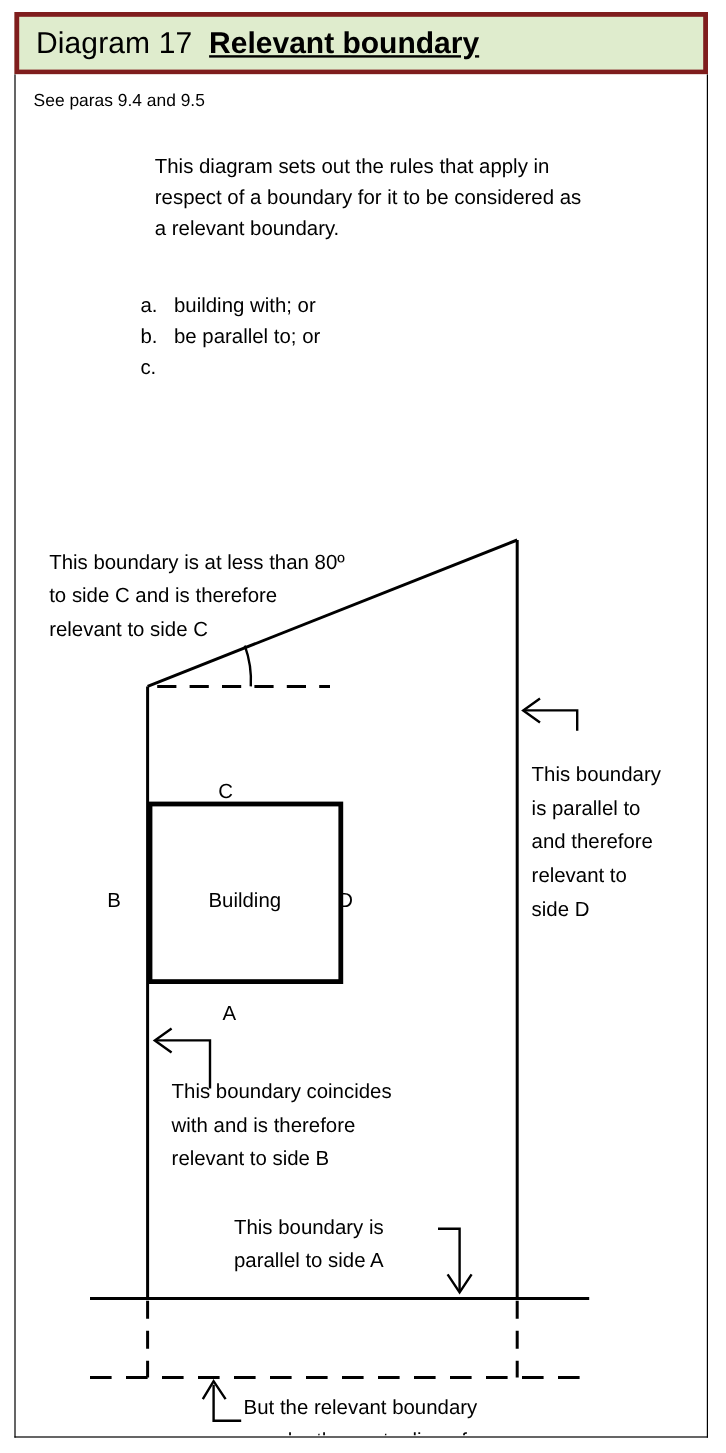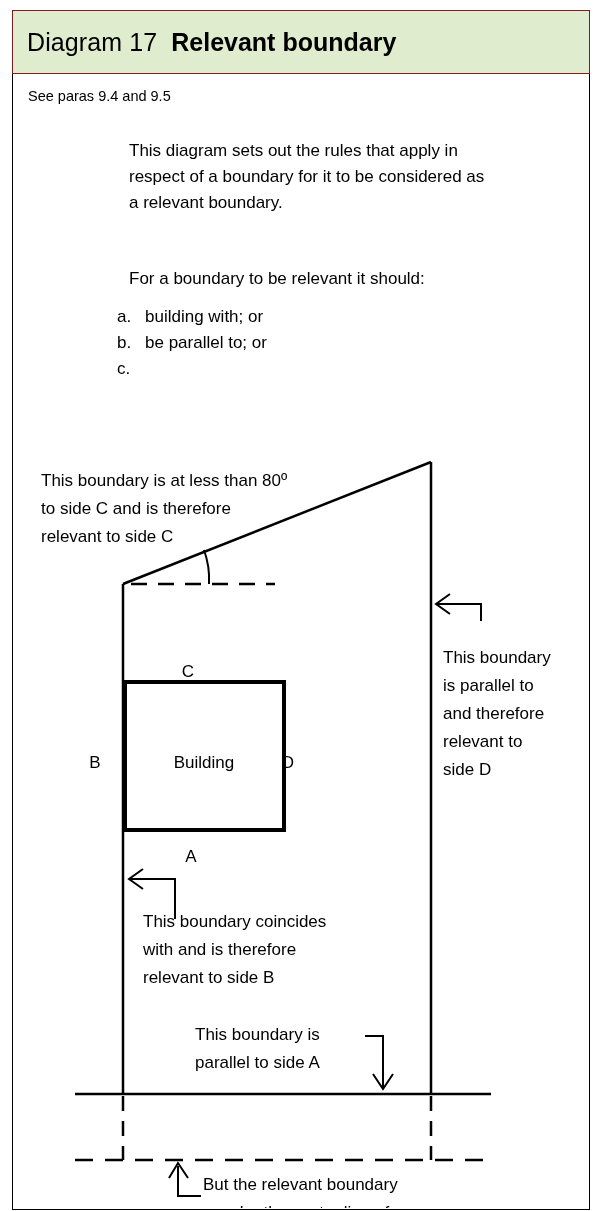--- a/index.html
+++ b/index.html
@@ -23,36 +23,37 @@
     left: 12px;
     top: 10px;
     width: 578px;
     height: 1188px;
     box-sizing: border-box;
   }
   .title-bar {
     position: relative;
     box-sizing: border-box;
     width: 100%;
-    height: 64px;
+    height: 52px;
     background: #dfeccd;
-    border: 1px solid #7f1d1d;
+    border: 4px solid #7f1d1d;
     display: flex;
     align-items: center;
     padding-left: 14px;
   }
   .title-num {
     font-size: 25px;
     font-weight: normal;
     letter-spacing: 0.1px;
   }
   .title-text {
     font-size: 25px;
     font-weight: bold;
     margin-left: 14px;
+    text-decoration: underline;
   }
   .body-box {
     position: relative;
     box-sizing: border-box;
     width: 100%;
     height: 1136px;
     border: 1px solid #000000;
     border-top: none;
     background: #ffffff;
     overflow: hidden;
@@ -125,21 +126,20 @@
       <span class="title-text">Relevant boundary</span>
     </div>
 
     <div class="body-box">
 
       <div class="para-ref">See paras 9.4 and 9.5</div>
 
       <div class="intro">
         <p>This diagram sets out the rules that apply in respect of a boundary for it to be considered as a relevant boundary.</p>
         <div class="gap"></div>
-        <p>For a boundary to be relevant it should:</p>
         <ul class="list">
           <li>
             <span class="marker">a.</span>
             <span class="cont">building with; or</span>
           </li>
           <li>
             <span class="marker">b.</span>
             <span class="cont">be parallel to; or</span>
           </li>
           <li>

